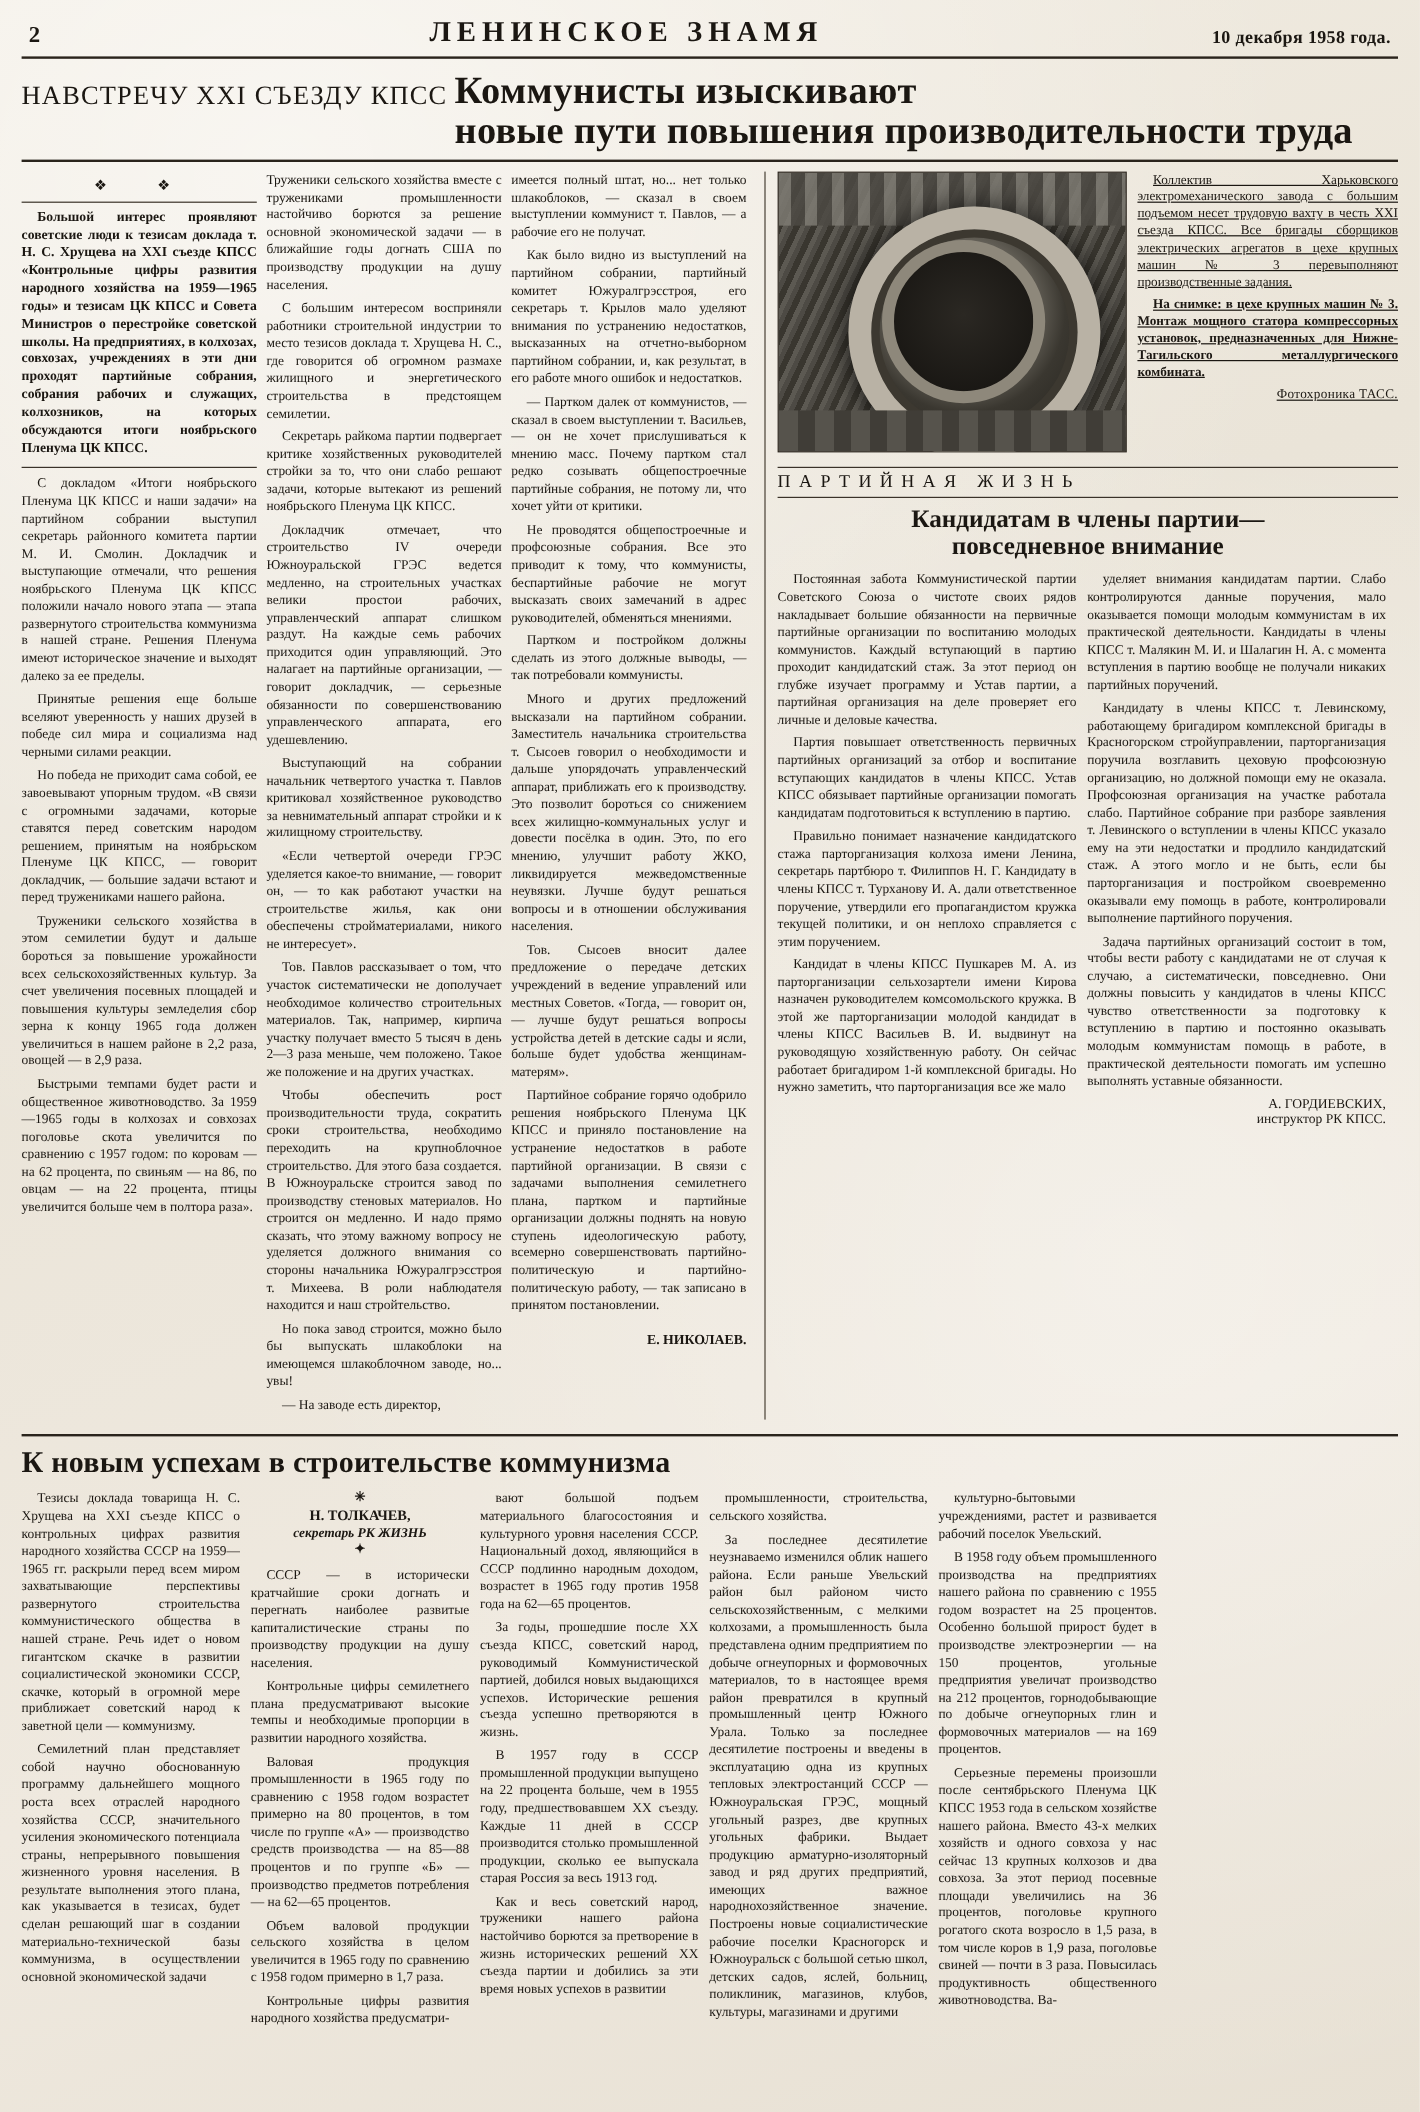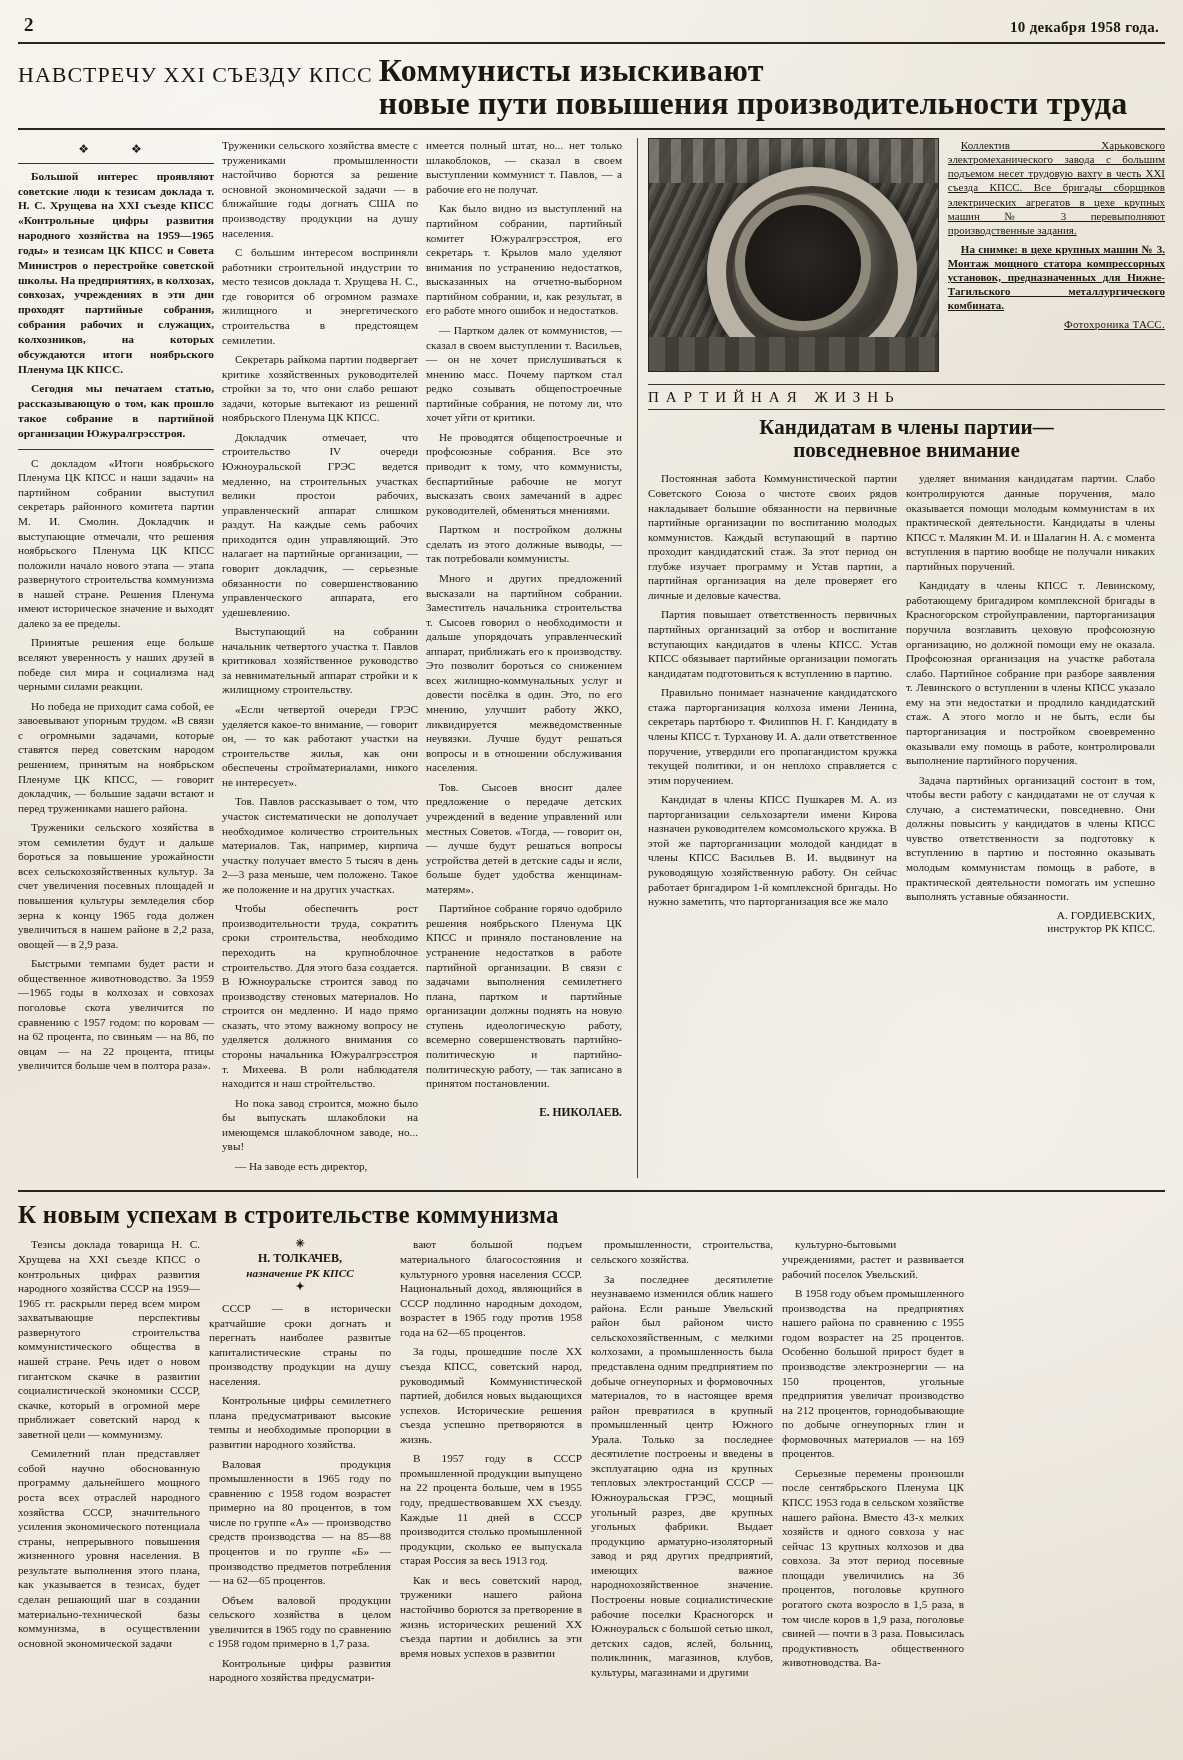--- a/index.html
+++ b/index.html
@@ -257,41 +257,41 @@
   }
   .star{ text-align:center; font-size:11px; }
 </style>
 </head>
 <body>
 
 <div class="page">
 
   <div class="masthead">
     <div class="page-no">2</div>
+    <div class="paper-name">ЛЕНИНСКОЕ ЗНАМЯ</div>
     <div class="issue-date">10 декабря 1958 года.</div>
   </div>
 
   <div class="headline-row">
     <div class="kicker">НАВСТРЕЧУ XXI СЪЕЗДУ КПСС</div>
     <div class="big-head">
       <div class="l1">Коммунисты изыскивают</div>
       <div class="l2">новые пути повышения производительности труда</div>
     </div>
   </div>
   <div class="head-underline"></div>
 
   <div class="top-section">
 
     <div class="left-block">
 
       <div class="col">
         <div class="orn">❖&nbsp;&nbsp;❖</div>
         <div class="rule-box">
           <p class="lead">Большой интерес проявляют советские люди к тезисам доклада т. Н. С. Хрущева на XXI съезде КПСС «Контрольные цифры развития народного хозяйства на 1959—1965 годы» и тезисам ЦК КПСС и Совета Министров о перестройке советской школы. На предприятиях, в колхозах, совхозах, учреждениях в эти дни проходят партийные собрания, собрания рабочих и служащих, колхозников, на которых обсуждаются итоги ноябрьского Пленума ЦК КПСС.</p>
-          <p class="lead">Сегодня мы печатаем статью, рассказывающую о том, как прошло такое собрание в партийной организации Южуралгрэсстроя.</p>
         </div>
         <p>С докладом «Итоги ноябрьского Пленума ЦК КПСС и наши задачи» на партийном собрании выступил секретарь районного комитета партии М. И. Смолин. Докладчик и выступающие отмечали, что решения ноябрьского Пленума ЦК КПСС положили начало нового этапа — этапа развернутого строительства коммунизма в нашей стране. Решения Пленума имеют историческое значение и выходят далеко за ее пределы.</p>
         <p>Принятые решения еще больше вселяют уверенность у наших друзей в победе сил мира и социализма над черными силами реакции.</p>
         <p>Но победа не приходит сама собой, ее завоевывают упорным трудом. «В связи с огромными задачами, которые ставятся перед советским народом решением, принятым на ноябрьском Пленуме ЦК КПСС, — говорит докладчик, — большие задачи встают и перед тружениками нашего района.</p>
         <p>Труженики сельского хозяйства в этом семилетии будут и дальше бороться за повышение урожайности всех сельскохозяйственных культур. За счет увеличения посевных площадей и повышения культуры земледелия сбор зерна к концу 1965 года должен увеличиться в нашем районе в 2,2 раза, овощей — в 2,9 раза.</p>
         <p>Быстрыми темпами будет расти и общественное животноводство. За 1959—1965 годы в колхозах и совхозах поголовье скота увеличится по сравнению с 1957 годом: по коровам — на 62 процента, по свиньям — на 86, по овцам — на 22 процента, птицы увеличится больше чем в полтора раза».</p>
       </div>
 
       <div class="col">
         <p class="noind">Труженики сельского хозяйства вместе с тружениками промышленности настойчиво борются за решение основной экономической задачи — в ближайшие годы догнать США по производству продукции на душу населения.</p>
@@ -366,21 +366,21 @@
     <div class="bottom-cols">
       <div class="bcol">
         <p>Тезисы доклада товарища Н. С. Хрущева на XXI съезде КПСС о контрольных цифрах развития народного хозяйства СССР на 1959—1965 гг. раскрыли перед всем миром захватывающие перспективы развернутого строительства коммунистического общества в нашей стране. Речь идет о новом гигантском скачке в развитии социалистической экономики СССР, скачке, который в огромной мере приближает советский народ к заветной цели — коммунизму.</p>
         <p>Семилетний план представляет собой научно обоснованную программу дальнейшего мощного роста всех отраслей народного хозяйства СССР, значительного усиления экономического потенциала страны, непрерывного повышения жизненного уровня населения. В результате выполнения этого плана, как указывается в тезисах, будет сделан решающий шаг в создании материально-технической базы коммунизма, в осуществлении основной экономической задачи</p>
       </div>
 
       <div class="bcol">
         <div class="author-block">
           <div class="star">✳</div>
           <div>Н. ТОЛКАЧЕВ,</div>
-          <div class="role">назначение РК КПСС</div>
+          <div class="role">секретарь РК ЖИЗНЬ</div>
           <div class="star">✦</div>
         </div>
         <p class="noind">СССР — в исторически кратчайшие сроки догнать и перегнать наиболее развитые капиталистические страны по производству продукции на душу населения.</p>
         <p>Контрольные цифры семилетнего плана предусматривают высокие темпы и необходимые пропорции в развитии народного хозяйства.</p>
         <p>Валовая продукция промышленности в 1965 году по сравнению с 1958 годом возрастет примерно на 80 процентов, в том числе по группе «А» — производство средств производства — на 85—88 процентов и по группе «Б» — производство предметов потребления — на 62—65 процентов.</p>
         <p>Объем валовой продукции сельского хозяйства в целом увеличится в 1965 году по сравнению с 1958 годом примерно в 1,7 раза.</p>
         <p>Контрольные цифры развития народного хозяйства предусматри-</p>
       </div>
 
       <div class="bcol">

